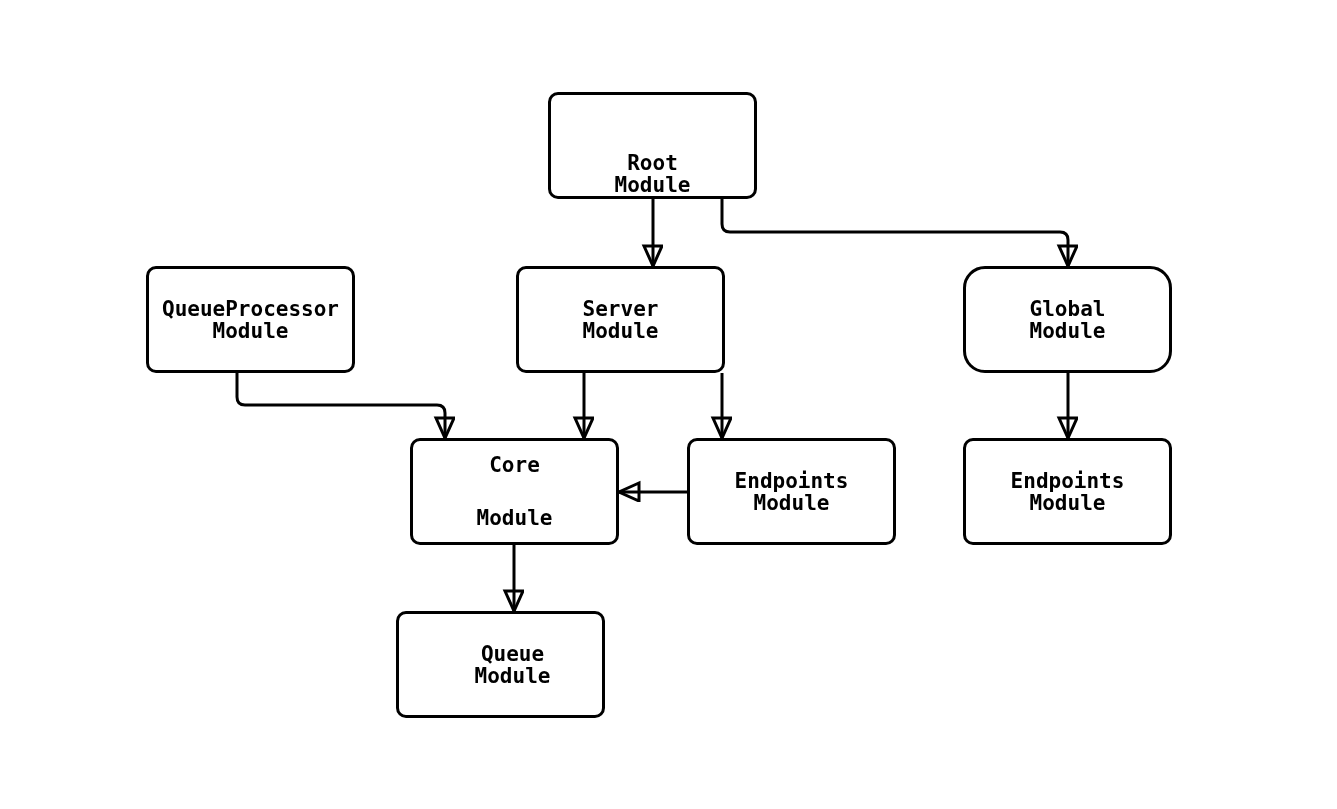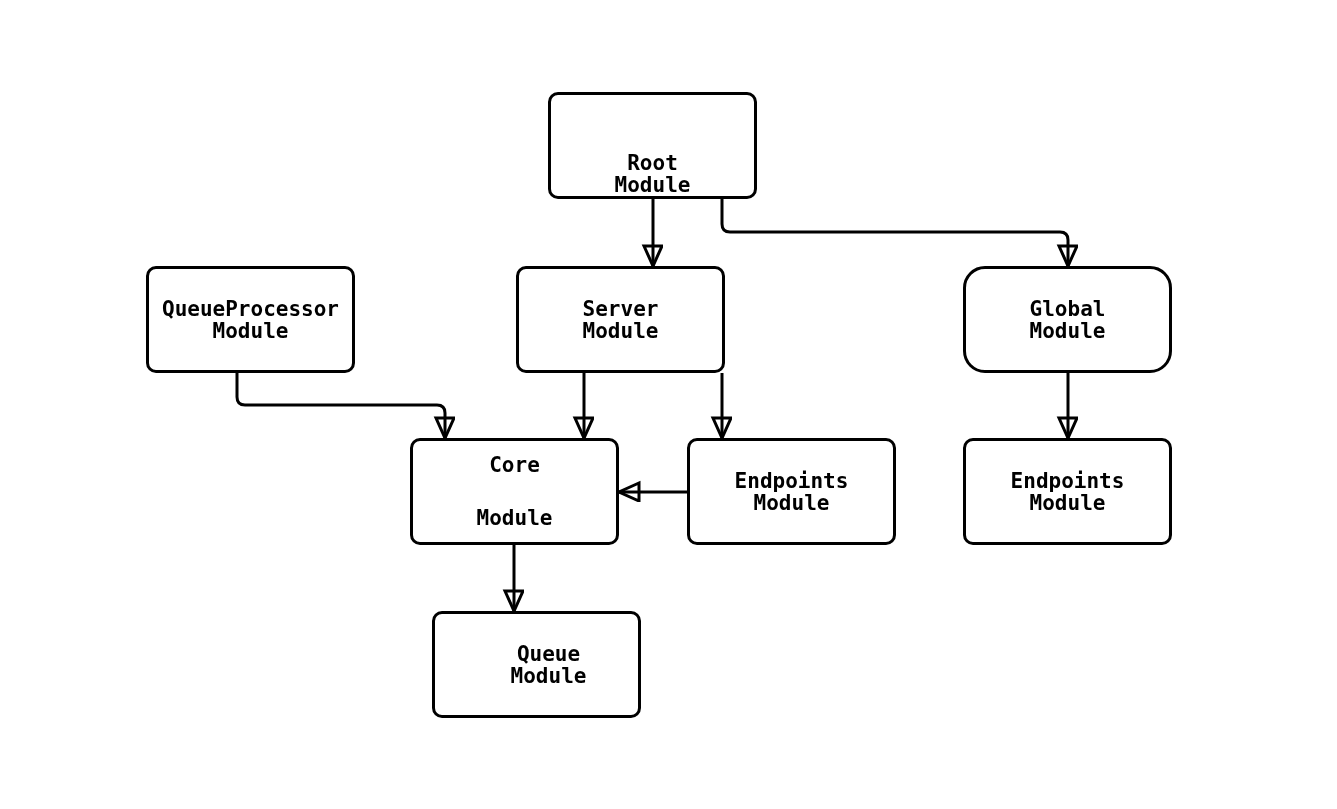--- a/index.html
+++ b/index.html
@@ -46,21 +46,21 @@
     color: #000000;
     white-space: nowrap;
   }
   .node-root          { left: 548px; top: 92px; justify-content: flex-end;  }
   .node-queueprocessor{ left: 133px; top: 266px; margin-left: 13px; }
   .node-server        { left: 516px; top: 266px; }
   .node-global        { left: 963px; top: 266px; border-radius: 22px; }
   .node-core          { left: 410px; top: 438px; gap: 31px; }
   .node-endpoints     { left: 687px; top: 438px; align-items: center; }
   .node-repository    { left: 963px; top: 438px; }
-  .node-queue         { left: 432px; top: 611px; padding-left: 24px; }
+  .node-queue         { left: 396px; top: 611px; padding-left: 24px; }
 </style>
 </head>
 <body>
 
 <div class="canvas">
 
   <svg class="edges-layer" width="1337" height="809" viewBox="0 0 1337 809" xmlns="http://www.w3.org/2000/svg">
     <defs>
       <marker id="arrowhead" markerUnits="userSpaceOnUse" markerWidth="26" markerHeight="22" refX="22" refY="10" orient="auto">
         <path d="M2,1 L22,10 L2,19 Z" fill="#000000" stroke="none"></path>

